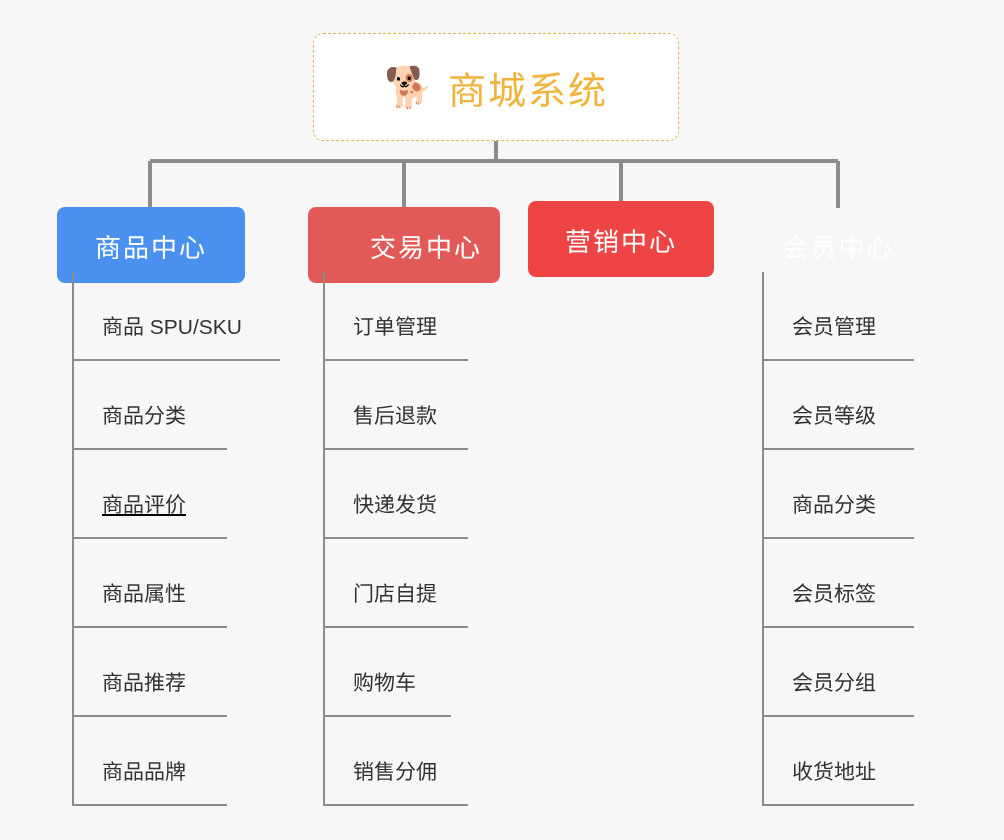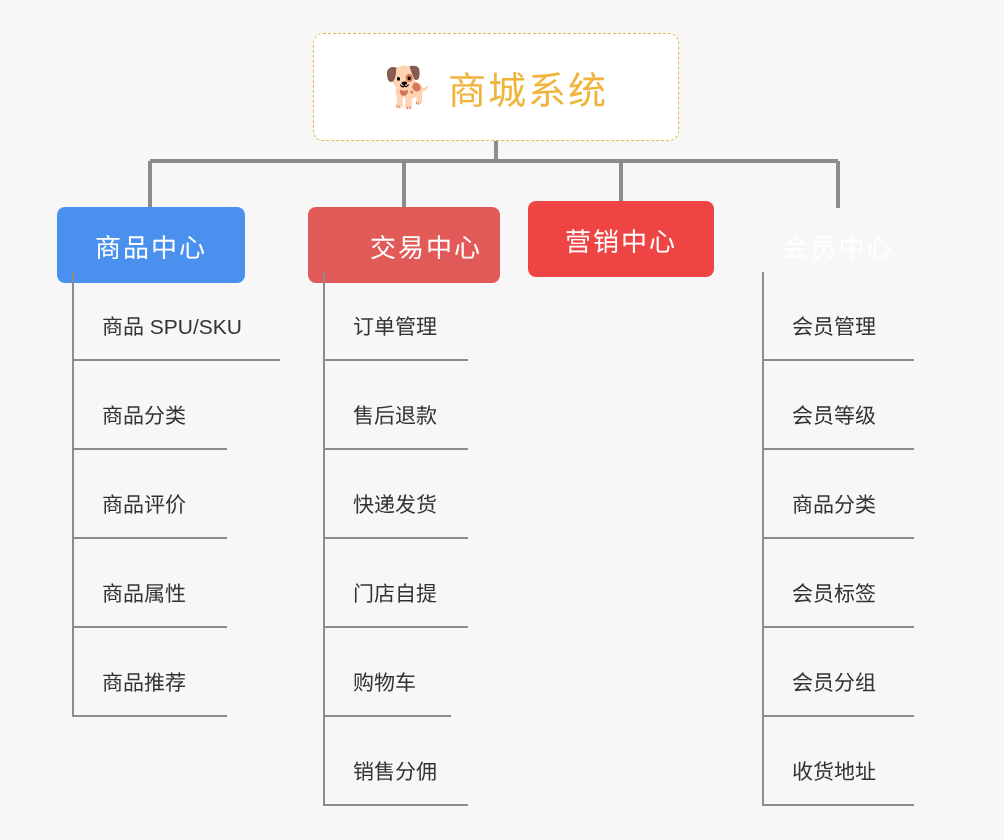--- a/index.html
+++ b/index.html
@@ -133,28 +133,31 @@
     <span>会员中心</span>
   </div>
 
   <div class="branch" style="left:72px;">
     <div class="leaf" style="width:208px;">
         <span class="leaf-label">商品 SPU/SKU</span>
       </div>
     <div class="leaf" style="width:155px;">
         <span class="leaf-label">商品分类</span>
       </div>
-    <div class="leaf" style="width:155px;">
+    <div class="leaf" style="width:155px;text-decoration:underline;">
         <span class="leaf-label">商品评价</span>
       </div>
     <div class="leaf" style="width:155px;">
         <span class="leaf-label">商品属性</span>
       </div>
     <div class="leaf" style="width:155px;">
         <span class="leaf-label">商品推荐</span>
+      </div>
+    <div class="leaf" style="width:155px;">
+        <span class="leaf-label">商品品牌</span>
       </div>
   </div>
 
   <div class="branch" style="left:323px;">
     <div class="leaf" style="width:145px;">
         <span class="leaf-label">订单管理</span>
       </div>
     <div class="leaf" style="width:145px;">
         <span class="leaf-label">售后退款</span>
       </div>

